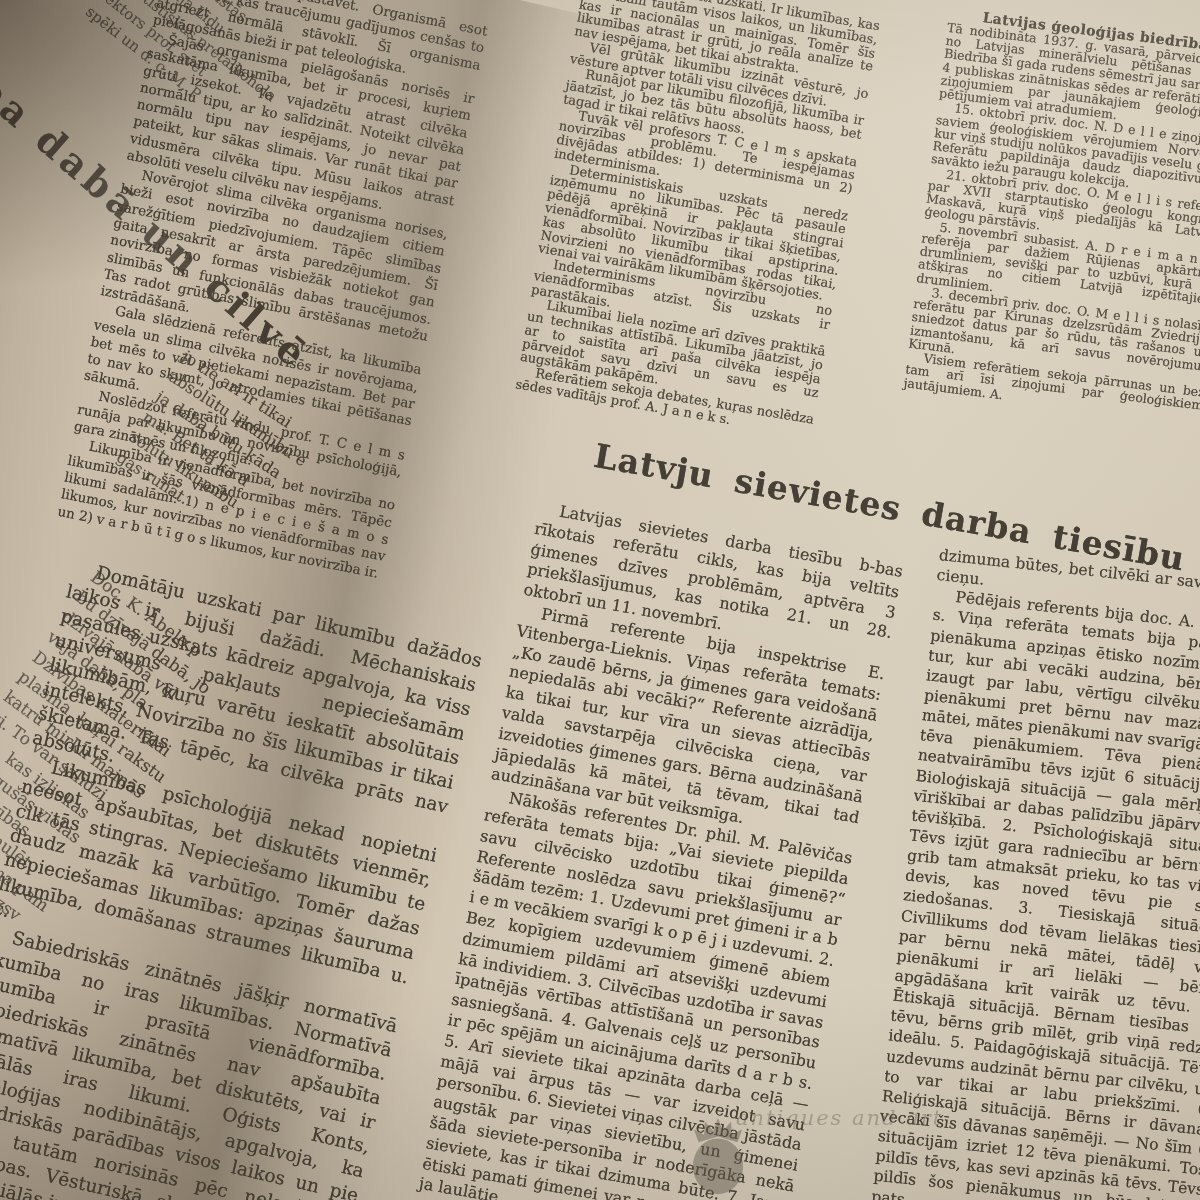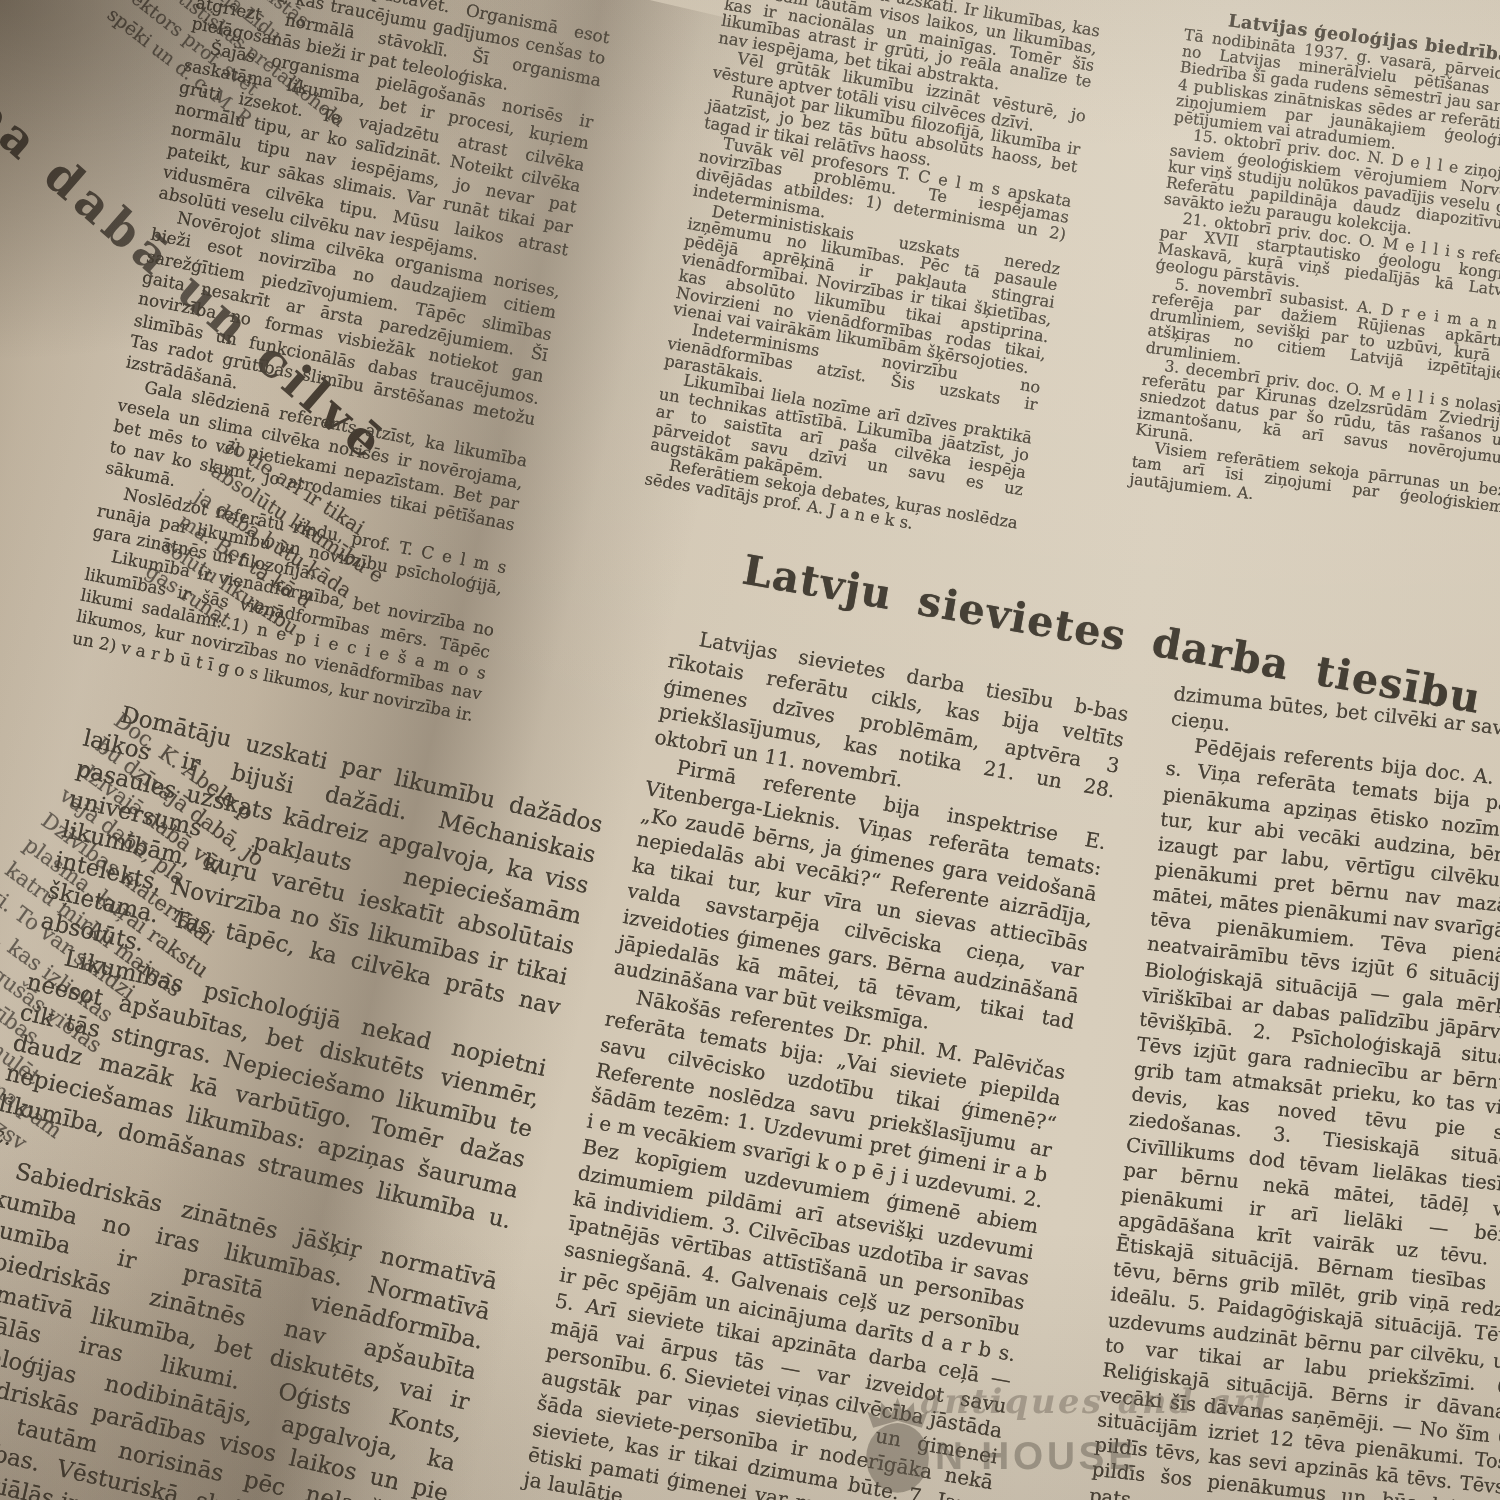--- a/index.html
+++ b/index.html
@@ -58,22 +58,22 @@
     position: absolute; inset: 0; pointer-events: none;
     background:
       radial-gradient(720px 480px at 0% 0%, rgba(42,34,25,0.45), rgba(42,34,25,0) 60%),
       radial-gradient(900px 600px at 0% 100%, rgba(56,45,34,0.20), rgba(56,45,34,0) 55%),
       radial-gradient(1600px 1000px at 85% 8%, rgba(255,250,238,0.16), rgba(255,250,238,0) 60%),
       linear-gradient(180deg, rgba(70,57,43,0.05) 0%, rgba(70,57,43,0) 10%, rgba(70,57,43,0) 82%, rgba(70,57,43,0.12) 100%);
   }
   
   .watermark { position: absolute; left: 688px; top: 1090px; width: 560px; height: 110px; pointer-events: none; }
   .wm-tagline {
-    position: absolute; left: 48px; top: 16px; font-style: italic; font-size: 27px;
-    letter-spacing: 2px; color: rgba(105,96,84,0.42); font-weight: bold;
+    position: absolute; left: 48px; top: 16px; font-style: italic; font-size: 21px;
+    letter-spacing: 2px; color: rgba(105,96,84,0.42);
   }
   .wm-brand {
     position: absolute; left: 0; top: 36px; display: flex; align-items: center;
     font-family: "Liberation Sans", "DejaVu Sans", sans-serif; font-weight: bold;
     font-size: 31px; letter-spacing: 3px; white-space: nowrap; color: rgba(96,88,77,0.45);
   }
   .wm-logo { width: 56px; height: 78px; margin: 0 2px; transform: translateY(-8px); fill: rgba(100,91,79,0.48); }
 </style>
 </head>
 <body>
@@ -185,17 +185,16 @@
 
   <div class="vignette"></div>
 
   <div class="watermark">
     <div class="wm-tagline">antiques and art</div>
     <div class="wm-brand">
       <svg class="wm-logo" viewBox="0 0 60 84" xmlns="http://www.w3.org/2000/svg">
         <path d="M30 0 L35 14 L44 4 L45 18 L56 12 L51 26 L30 20 L9 26 L4 12 L15 18 L16 4 L25 14 Z"></path>
         <ellipse cx="30" cy="52" rx="27" ry="30"></ellipse>
       </svg>
-      <span>N HOUSE</span>
     </div>
   </div>
 
 </div>
 
 </body></html>

